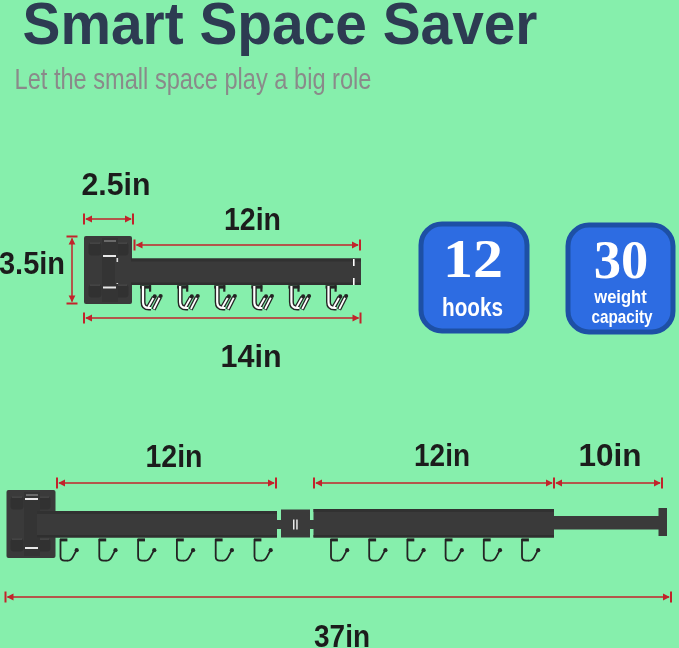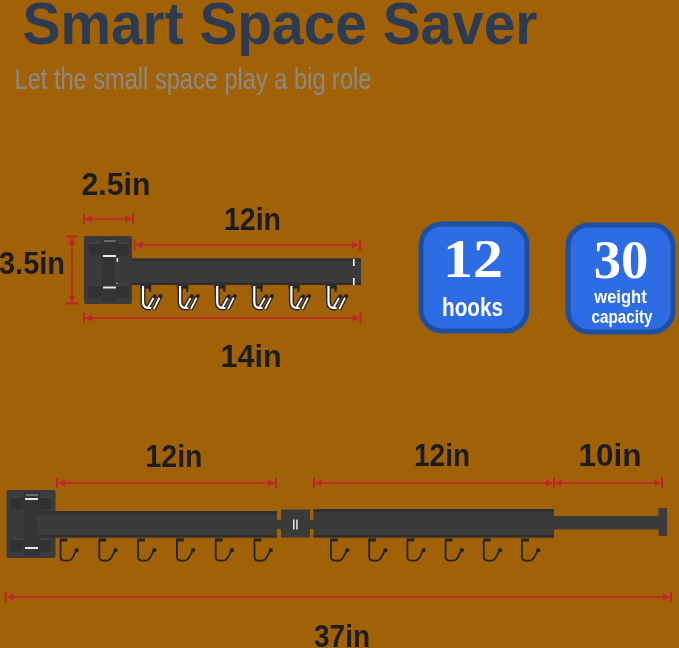--- a/index.html
+++ b/index.html
@@ -1,16 +1,16 @@
 <!DOCTYPE html>
 <html><head>
 <meta charset="utf-8">
 <style>
   html,body{margin:0;padding:0;background:#ffffff;}
-  #page{position:relative;width:679px;height:648px;background:#a16207;overflow:hidden;
+  #page{position:relative;width:679px;height:648px;background:#86efac;overflow:hidden;
         font-family:"Liberation Sans", sans-serif;}
   svg{position:absolute;left:0;top:0;}
   text{font-family:"Liberation Sans", sans-serif;}
 </style>
 </head>
 <body>
 <div id="page">
 <svg width="679" height="648" viewBox="0 0 679 648">
 
   <text x="22.5" y="44" font-size="59" font-weight="bold" fill="#2d3b52" textLength="515" lengthAdjust="spacingAndGlyphs">Smart Space Saver</text>

